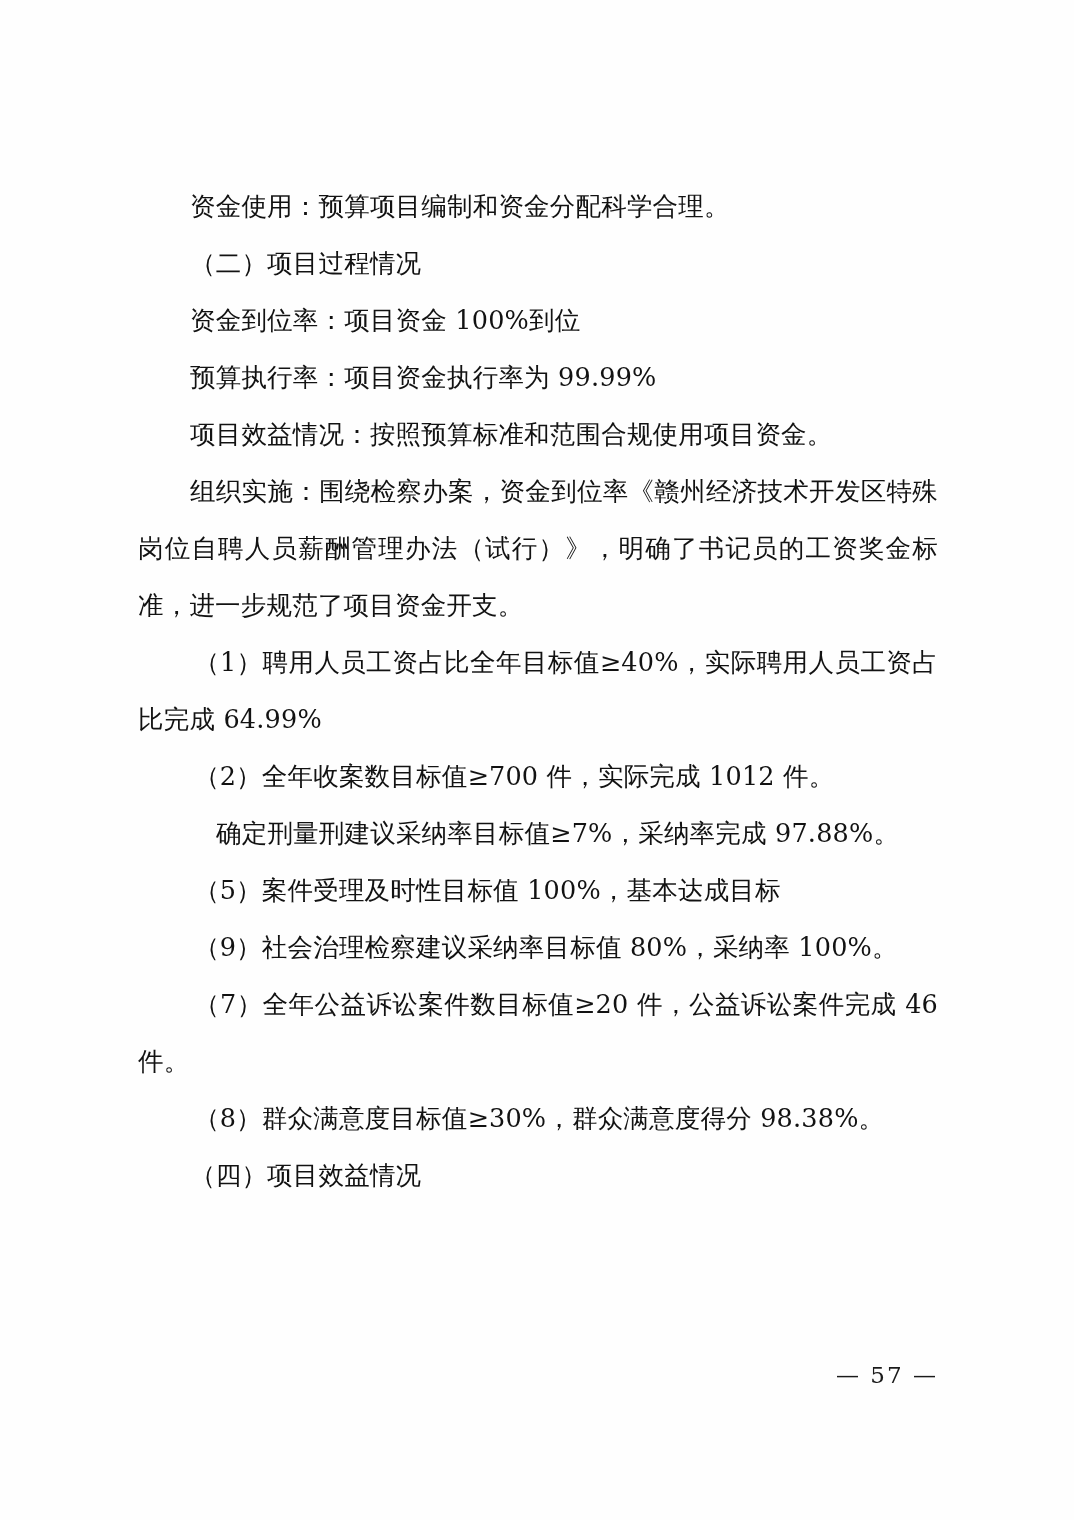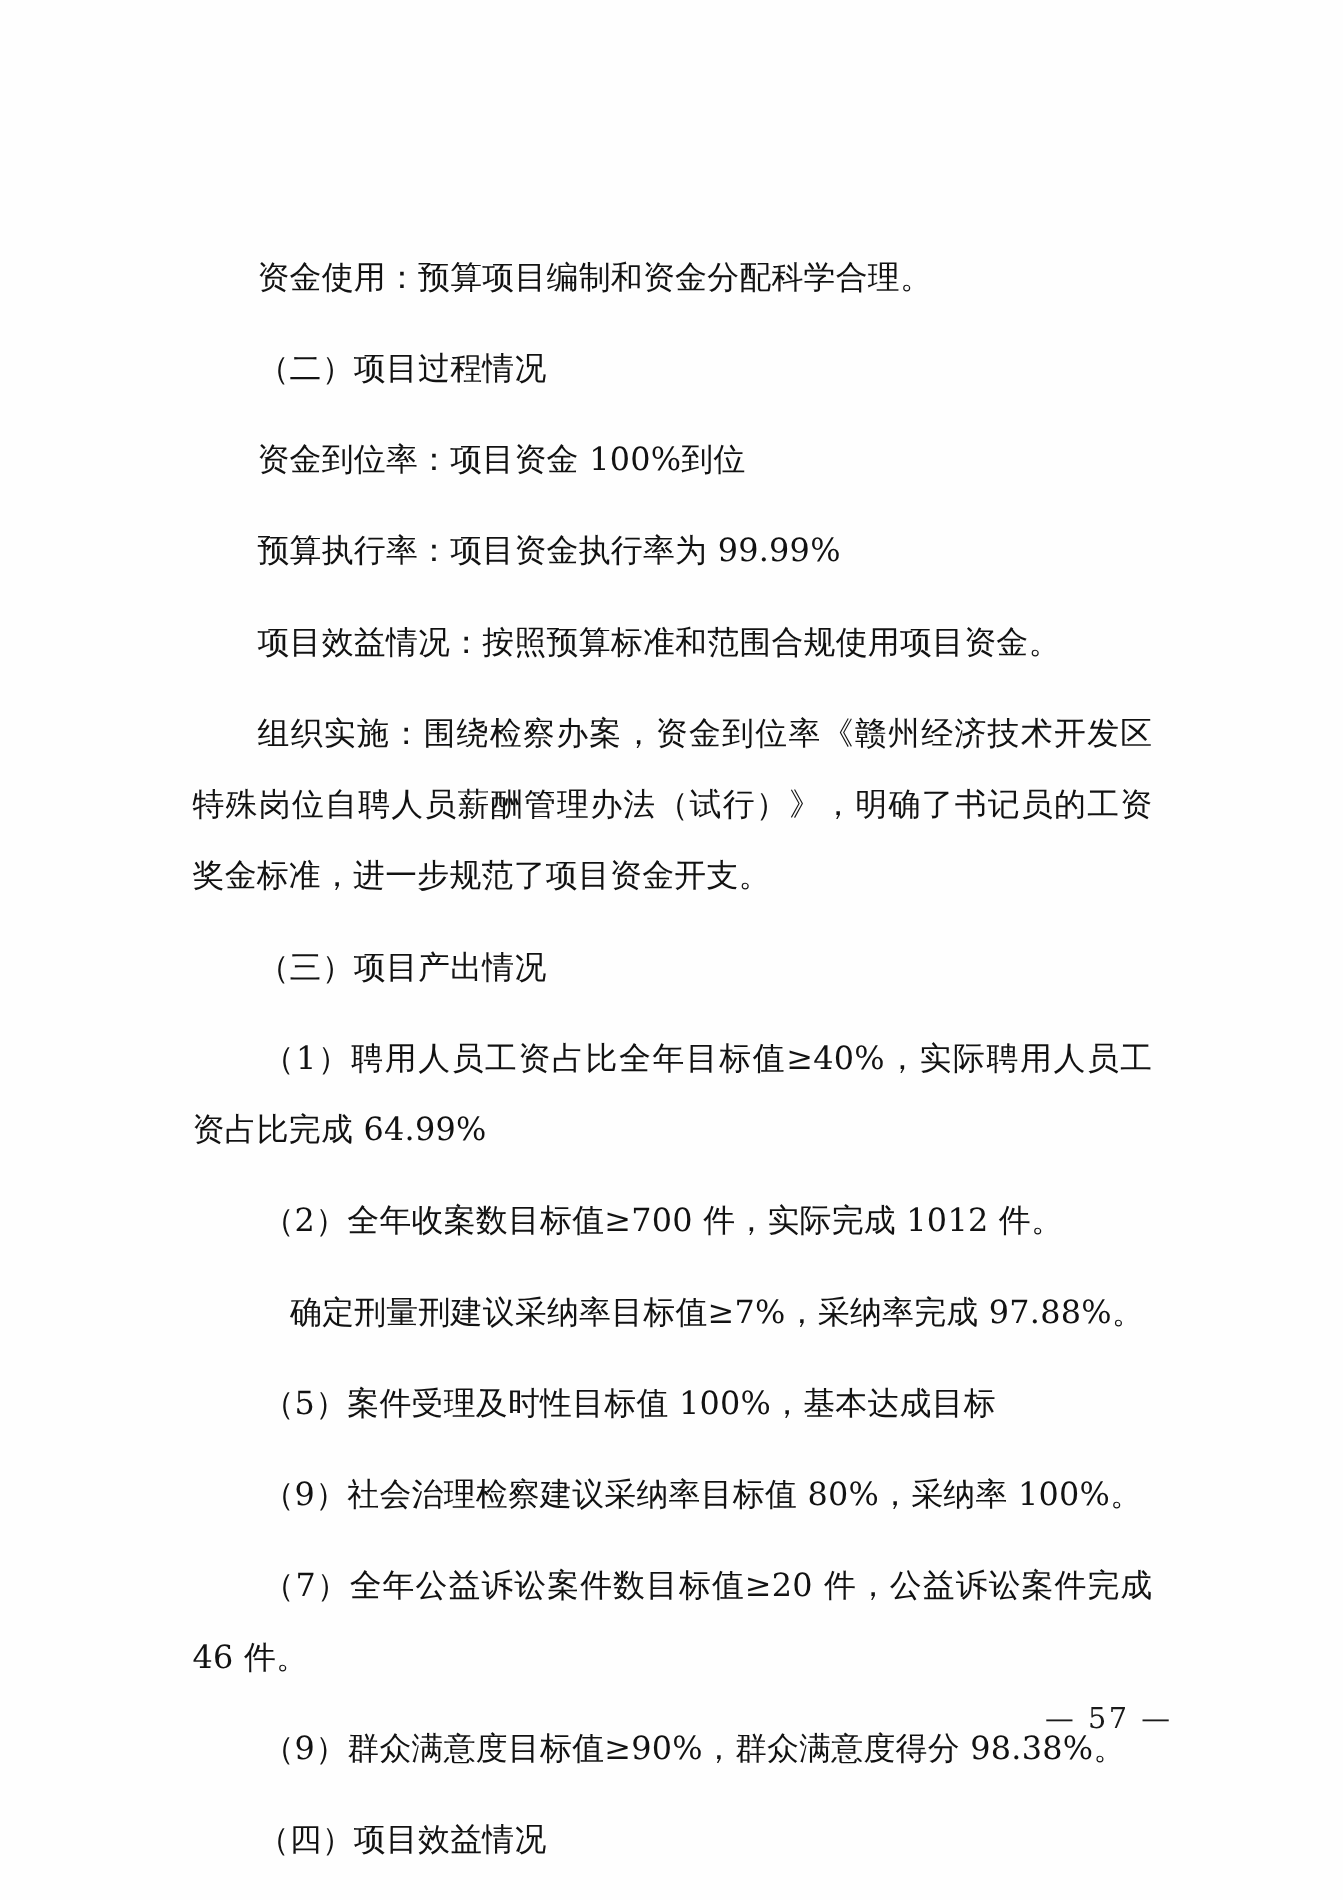--- a/index.html
+++ b/index.html
@@ -27,21 +27,21 @@
     left: 138px;
     top: 178px;
     width: 800px;
   }
   .para {
     font-size: 25.5px;
     line-height: 57px;
     text-align: justify;
     text-justify: inter-ideograph;
     letter-spacing: 0.2px;
-    margin: 16px;
+    margin: 0;
     color: #121212;
   }
   .indent-1 { text-indent: 52px; }
   .indent-2 { text-indent: 56px; }
   .indent-extra { text-indent: 78px; }
   .footer {
     position: absolute;
     left: 0;
     top: 1362px;
     width: 1074px;
@@ -59,26 +59,25 @@
 <body>
 
 <div class="page">
   <div class="content">
     <p class="para indent-1">资金使用：预算项目编制和资金分配科学合理。</p>
     <p class="para indent-1">（二）项目过程情况</p>
     <p class="para indent-1">资金到位率：项目资金 100%到位</p>
     <p class="para indent-1">预算执行率：项目资金执行率为 99.99%</p>
     <p class="para indent-1">项目效益情况：按照预算标准和范围合规使用项目资金。</p>
     <p class="para indent-1">组织实施：围绕检察办案，资金到位率《赣州经济技术开发区特殊岗位自聘人员薪酬管理办法（试行）》，明确了书记员的工资奖金标准，进一步规范了项目资金开支。</p>
-    <p class="para indent-1">（三）项目产出情况</p>
     <p class="para indent-2">（1）聘用人员工资占比全年目标值≥40%，实际聘用人员工资占比完成 64.99%</p>
     <p class="para indent-2">（2）全年收案数目标值≥700 件，实际完成 1012 件。</p>
     <p class="para indent-extra">确定刑量刑建议采纳率目标值≥7%，采纳率完成 97.88%。</p>
     <p class="para indent-2">（5）案件受理及时性目标值 100%，基本达成目标</p>
     <p class="para indent-2">（9）社会治理检察建议采纳率目标值 80%，采纳率 100%。</p>
     <p class="para indent-2">（7）全年公益诉讼案件数目标值≥20 件，公益诉讼案件完成 46 件。</p>
-    <p class="para indent-2">（9）群众满意度目标值≥90%，群众满意度得分 98.38%。</p>
+    <p class="para indent-2">（8）群众满意度目标值≥30%，群众满意度得分 98.38%。</p>
     <p class="para indent-1">（四）项目效益情况</p>
   </div>
   <div class="footer">
     <span class="footer-inner">— 57 —</span>
   </div>
 </div>
 
 </body></html>

